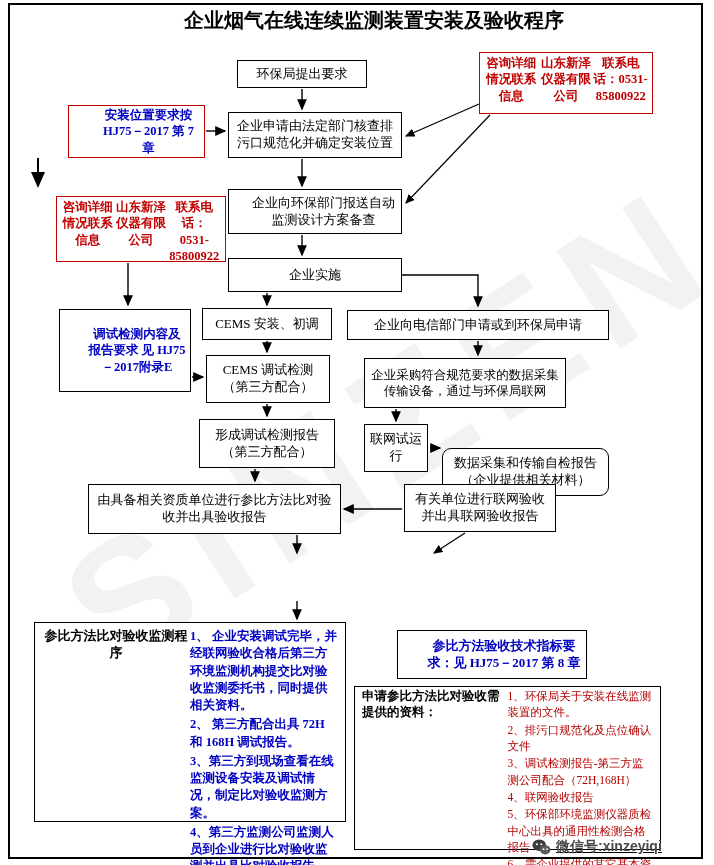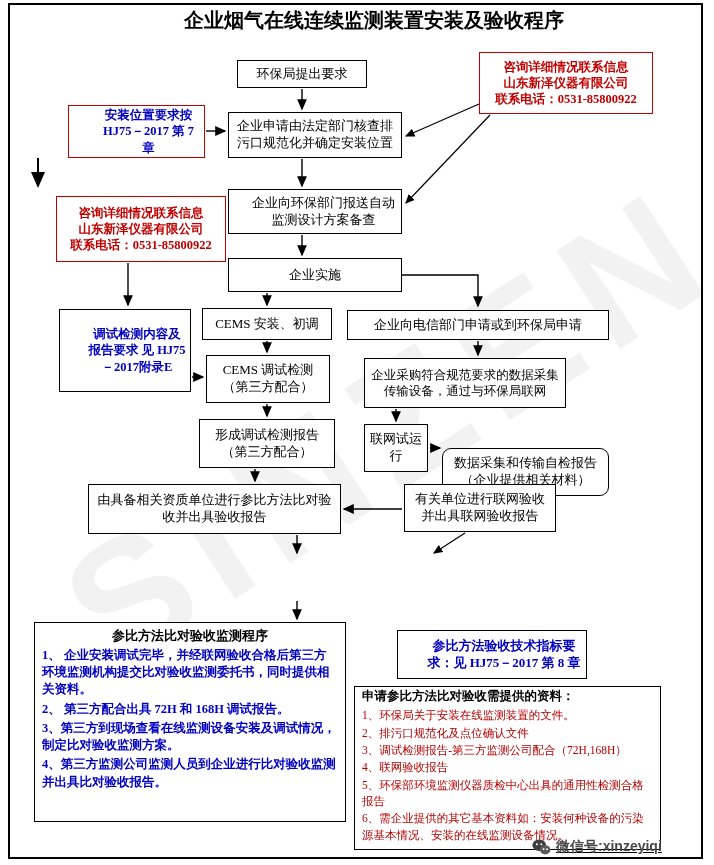--- a/index.html
+++ b/index.html
@@ -6,21 +6,21 @@
   body { font-family:"Liberation Serif","DejaVu Serif",serif; }
   .page { position:relative; width:714px; height:865px; background:#fff; overflow:hidden; }
   .frame { position:absolute; left:8px; top:3px; width:695px; height:856px; border:2px solid #000; box-sizing:border-box; z-index:1; }
   .title { position:absolute; top:7px; left:17px; width:100%; text-align:center; font-size:20px; font-weight:bold; color:#000; z-index:3; margin:0; }
   .watermark { position:absolute; left:-60px; top:330px; width:900px; text-align:center; font-size:170px; font-weight:bold; letter-spacing:18px; color:rgba(125,125,125,0.10); transform:rotate(-33deg); z-index:0; font-family:"Liberation Sans",sans-serif; white-space:nowrap; }
   .arrows { position:absolute; left:0; top:0; z-index:1; }
   .box { position:absolute; border:1.5px solid #000; background:#fff; display:flex; align-items:center; justify-content:center; text-align:center; font-size:13px; line-height:1.3; padding:2px 4px; box-sizing:border-box; z-index:2; color:#000; }
   .red-border { border-color:#c00000; }
   .red-text { color:#c00000; font-weight:bold; }
   .blue-text { color:#0000c0; font-weight:bold;padding-left:28px; }
-  .left-align { justify-content:flex-start; text-align:left; align-items:flex-start; flex-direction:column; }
+  .left-align { justify-content:flex-start; text-align:left; align-items:flex-start; flex-direction:row; }
   .contact-line { display:block; width:100%; text-align:center; }
   .proc-title { width:100%; text-align:center; font-weight:bold; color:#000000; font-size:13px; margin-bottom:2px; }
   .proc-item { width:100%; text-align:left; color:#0000c0; font-weight:bold; font-size:12.5px; line-height:1.38; margin-bottom:2px; }
   .mat-title { width:100%; text-align:left; font-weight:bold; color:#000; font-size:12.5px; margin-bottom:3px; }
   .mat-item { width:100%; text-align:left; color:#b40000; font-size:11.5px; line-height:1.42; margin-bottom:1px; }
   .footer { position:absolute; left:532px; top:838px; display:flex; align-items:center; gap:5px; z-index:3;text-decoration:underline; }
   .footer-text { font-size:14px; font-weight:bold; color:#4a4a4a; font-family:"Liberation Sans",sans-serif; }
   .wechat-icon { display:inline-flex; }
 </style>
 </head>

